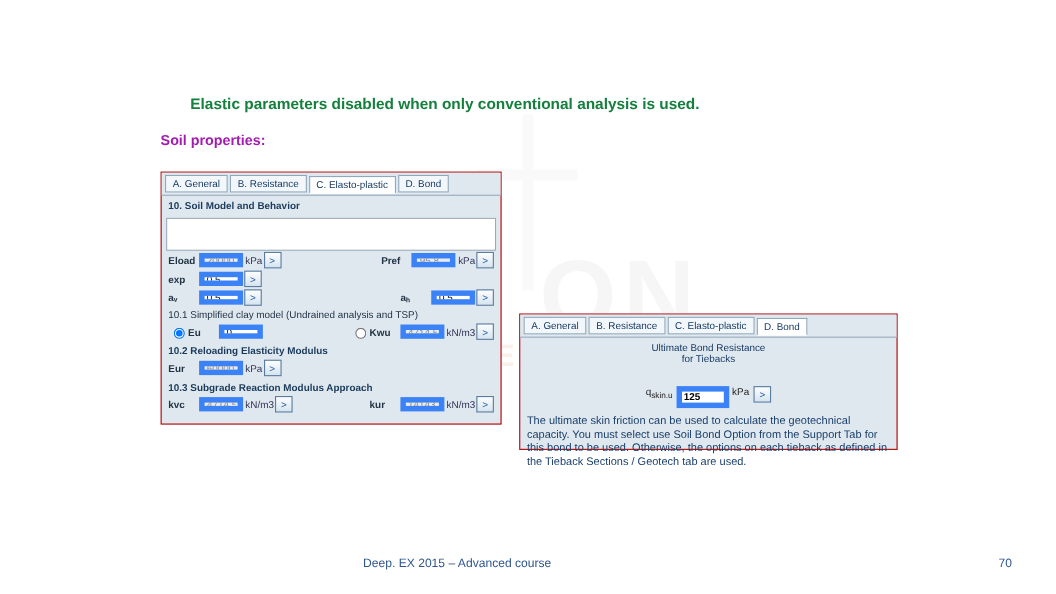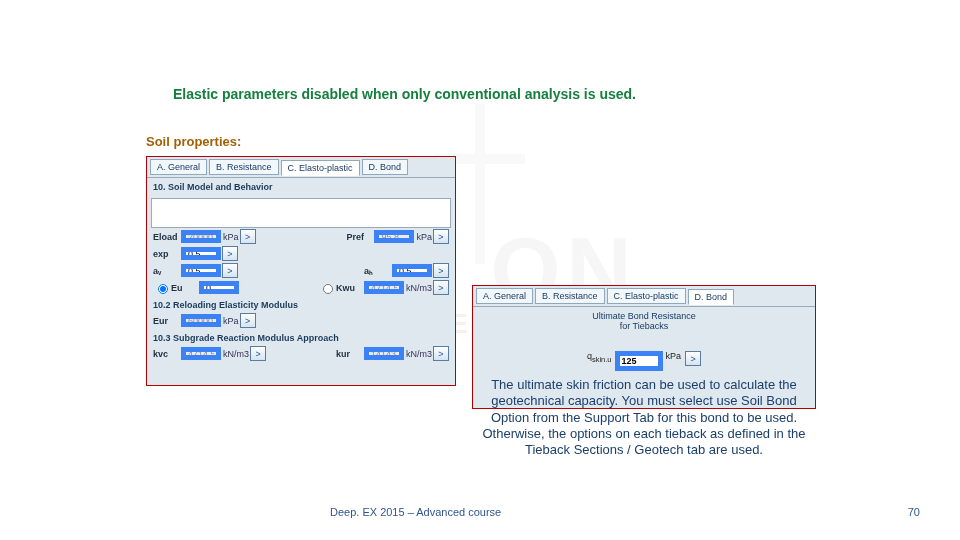--- a/index.html
+++ b/index.html
@@ -56,22 +56,21 @@
     font-size: 14px;
     font-weight: 600;
     color: #15803d;
   }
   .subtitle {
     position: absolute;
     left: 146px;
     top: 120px;
     font-size: 13px;
     font-weight: 600;
-    color: #a16207;
-    margin-top: 14px;
+    color: #a21caf;
   }
   .panel {
     position: absolute;
     background: #dfe8ef;
     border: 1px solid #b40000;
     box-sizing: border-box;
     font-size: 9px;
   }
   .panel.left {
     left: 146px;
@@ -158,21 +157,21 @@
     font-size: 9px;
     color: #2256a0;
     cursor: pointer;
     margin-left: 1px;
   }
   .note { padding: 2px 6px; font-size: 9px; color: #234;}
   .radio { width:10px;height:10px;}
   .rightBody { padding: 4px 6px; }
   .rtitle { text-align:center;color:#13365f;font-size:9px; }
   .rrow { display:flex; justify-content:center; align-items:flex-start; gap:3px; margin-top:20px;}
-  .rpara { margin-top:6px; font-size:13px; color:#1a3f6b; line-height:1.25;text-align:center; }
+  .rpara { margin-top:6px; font-size:10px; color:#1a3f6b; line-height:1.25; }
   .footerL {
     position: absolute;
     left: 330px;
     bottom: 22px;
     font-size: 11px;
     color: #2f568e;
   }
   .footerR {
     position: absolute;
     right: 40px;
@@ -218,20 +217,21 @@
   </div>
   <div class="row">
     <span class="lbl">aᵥ</span>
     <input class="field" value="0.5" style="">
     <span class="gobtn">&gt;</span>
     <span style="flex:1"></span>
     <span class="lbl">aₕ</span>
     <input class="field" value="0.5" style="">
     <span class="gobtn">&gt;</span>
   </div>
+  <div class="note">10.1 Simplified clay model (Undrained analysis and TSP)</div>
   <div class="row">
     <input type="radio" class="radio" checked="" style="">
     <span class="lbl">Eu</span>
     <input class="field" value="0" style="">
     <span style="flex:1"></span>
     <input type="radio" class="radio" style="">
     <span class="lbl">Kwu</span>
     <input class="field disabled" value="4714.5" style="">
     <span class="unit">kN/m3</span>
     <span class="gobtn">&gt;</span>

